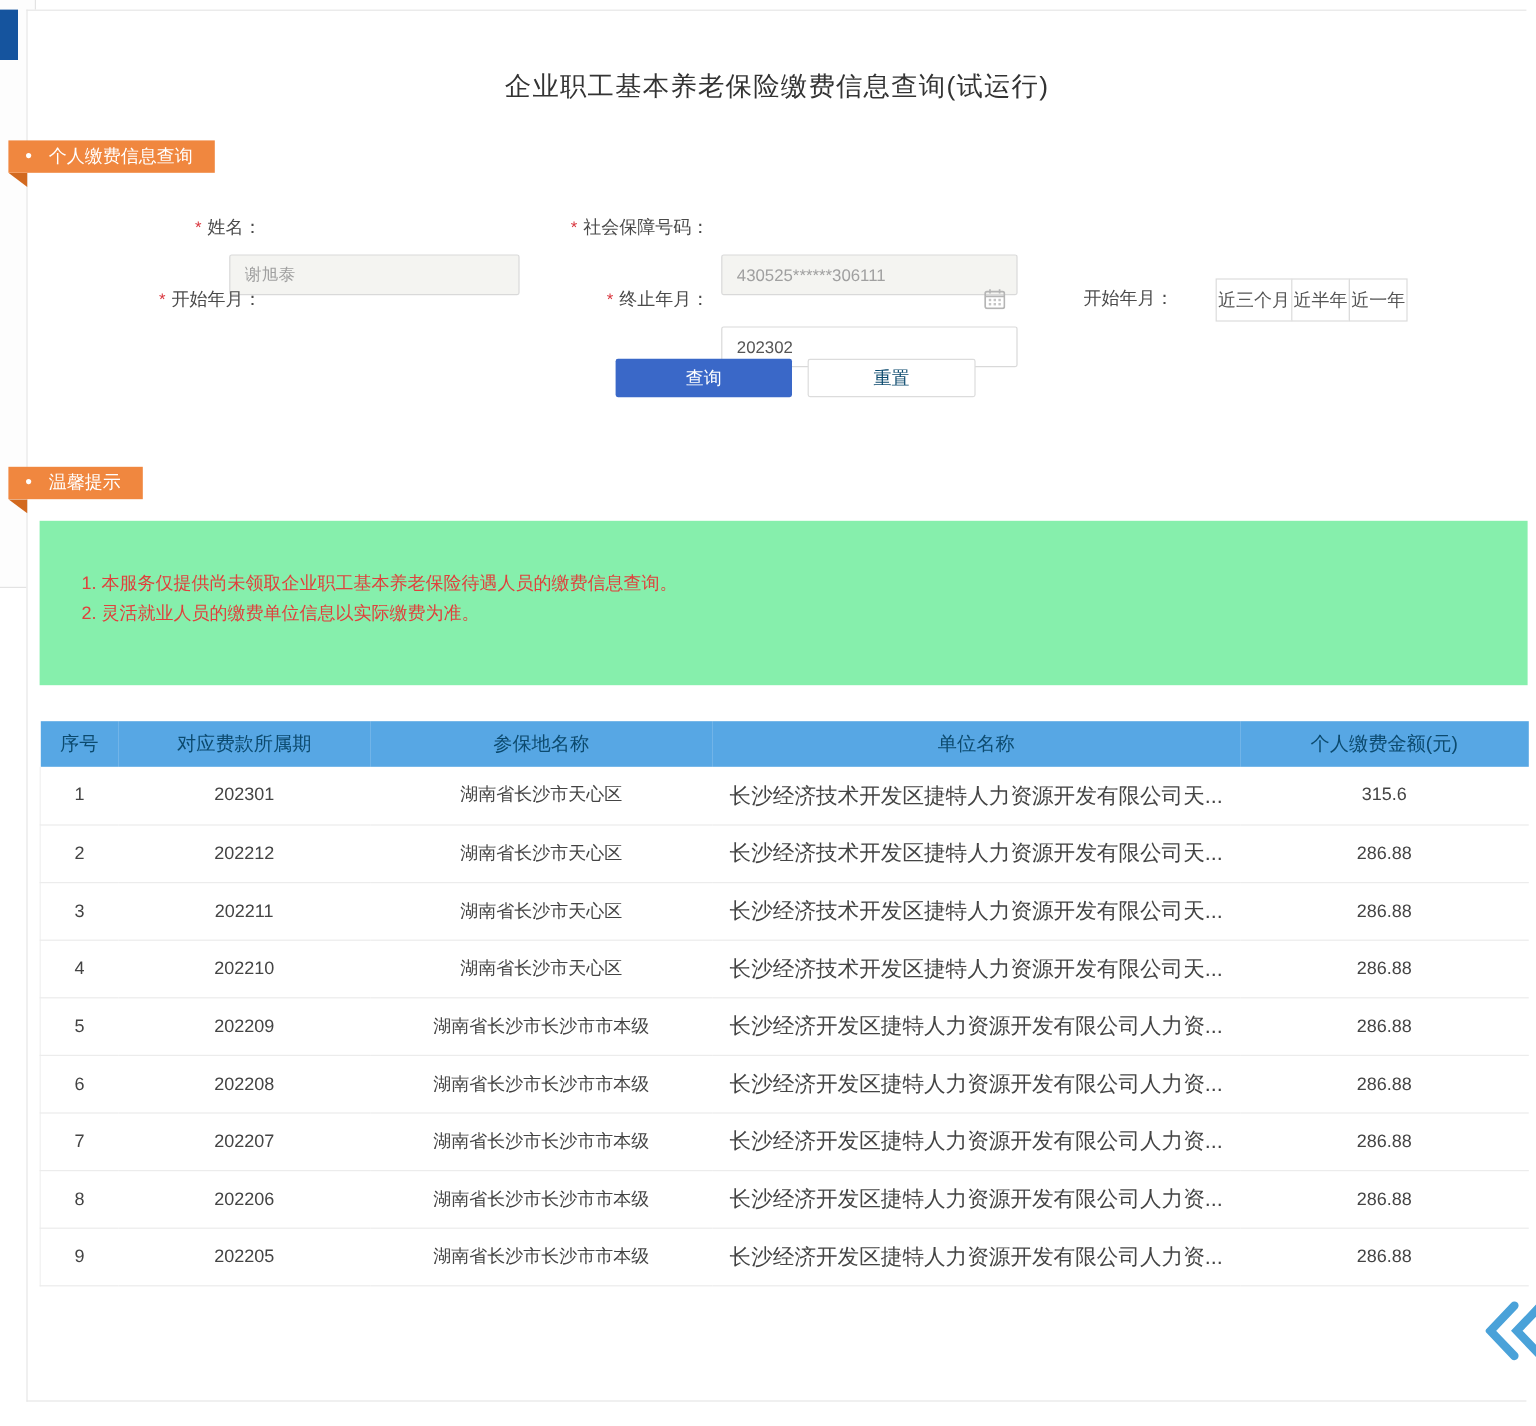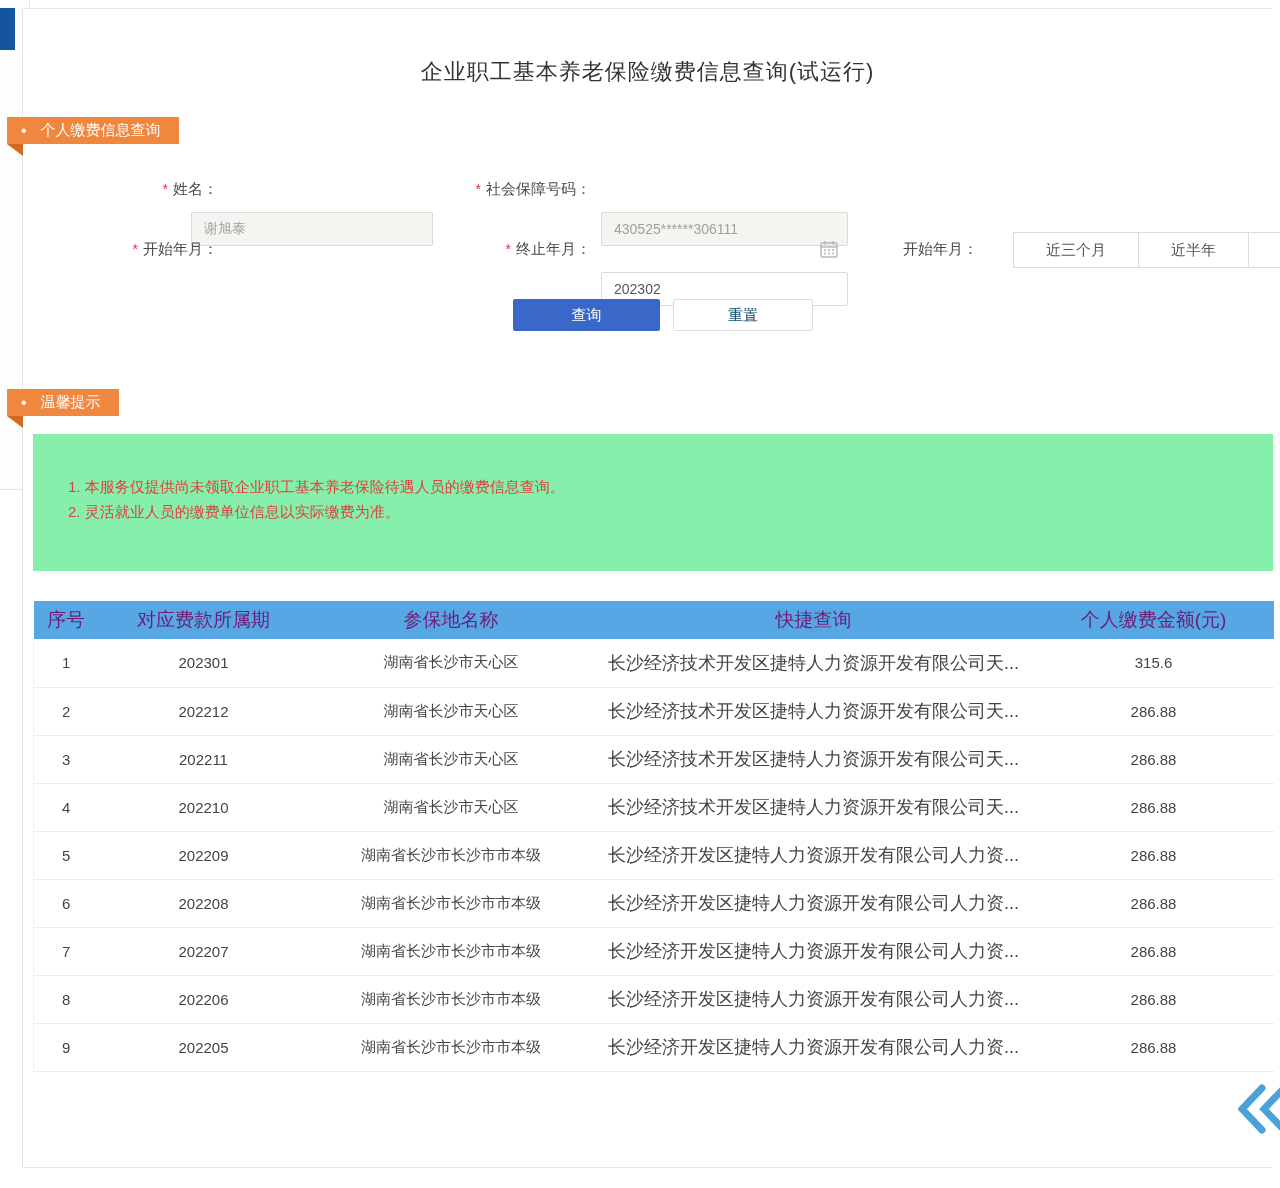--- a/index.html
+++ b/index.html
@@ -43,40 +43,40 @@
   .lbl-start{ left:30px;  width:165px; top:223px; }
   .lbl-end  { left:440px; width:128px; top:223px; }
   .lbl-quick{ left:880px; width:100px; top:223px; text-align:left; }
 
   .wrap-name { left:168px; top:163px; width:242px; }
   .wrap-ssn  { left:578px; top:163px; width:247px; }
   .wrap-start{ left:168px; top:223px; width:242px; }
   .wrap-end  { left:578px; top:223px; width:247px; }
 
   .quick-group { position:absolute; left:990px; top:223px; display:flex; }
-  .quick-btn { height:36px; padding:0 32px; background:#fff; border:1px solid #dcdcdc;
+  .quick-btn { height:36px; padding:0 1px; background:#fff; border:1px solid #dcdcdc;
                font-size:15px; color:#555; margin-left:-1px; cursor:pointer; white-space:nowrap;
                font-family:"Liberation Sans","DejaVu Sans",sans-serif; }
   .quick-btn:first-child { margin-left:0; }
 
   .btn-row { position:absolute; top:290px; left:0; width:100%; }
   .btn { position:absolute; height:32px; font-size:15px; border-radius:2px; cursor:pointer;
          font-family:"Liberation Sans","DejaVu Sans",sans-serif; }
   .btn-query { left:490px; width:147px; background:#3a68c8; color:#fff; border:none; }
   .btn-reset { left:650px; width:140px; background:#fff; color:#0c4a6e; border:1px solid #dcdcdc; }
 
   
   .notice { position:absolute; left:10px; top:425px; width:1240px; height:137px;
             background:#86efac; padding:40px 30px 0 35px; }
   .notice p { color:#e0403c; font-size:15px; line-height:25px; }
 
   
   .tbl { position:absolute; left:10px; top:592px; width:1240px; border-collapse:collapse;
          font-size:15px; table-layout:fixed; }
-  .tbl th { background:#57a7e4; color:#701a75; font-weight:400; height:38px; font-size:19px; }
+  .tbl th { background:#57a7e4; color:#0c4a6e; font-weight:400; height:38px; font-size:16px; }
   .tbl td { height:48px; text-align:center; color:#444; background:#fff;
             border-bottom:1px solid #ececec; overflow:hidden; white-space:nowrap; }
   .tbl tr td:first-child { border-left:1px solid #f0f0f0; }
   .tbl td.company { font-size:18px; }
   .col-idx{width:65px;} .col-period{width:210px;} .col-place{width:285px;}
   .col-company{width:440px;} .col-amount{width:240px;}
 
   
   .chevron { position:absolute; left:1238px; top:1082px; width:60px; height:54px; cursor:pointer; }
 </style>
@@ -164,21 +164,21 @@
         <col class="col-period">
         <col class="col-place">
       <col class="col-company">
         <col class="col-amount">
     </colgroup>
     <thead>
       <tr>
         <th>序号</th>
         <th>对应费款所属期</th>
         <th>参保地名称</th>
-        <th>快捷查询</th>
+        <th>单位名称</th>
         <th>个人缴费金额(元)</th>
       </tr>
     </thead>
     <tbody id="tbl-body">
         <tr>
           <td>1</td>
           <td>202301</td>
           <td>湖南省长沙市天心区</td>
           <td class="company">长沙经济技术开发区捷特人力资源开发有限公司天...</td>
           <td>315.6</td>

